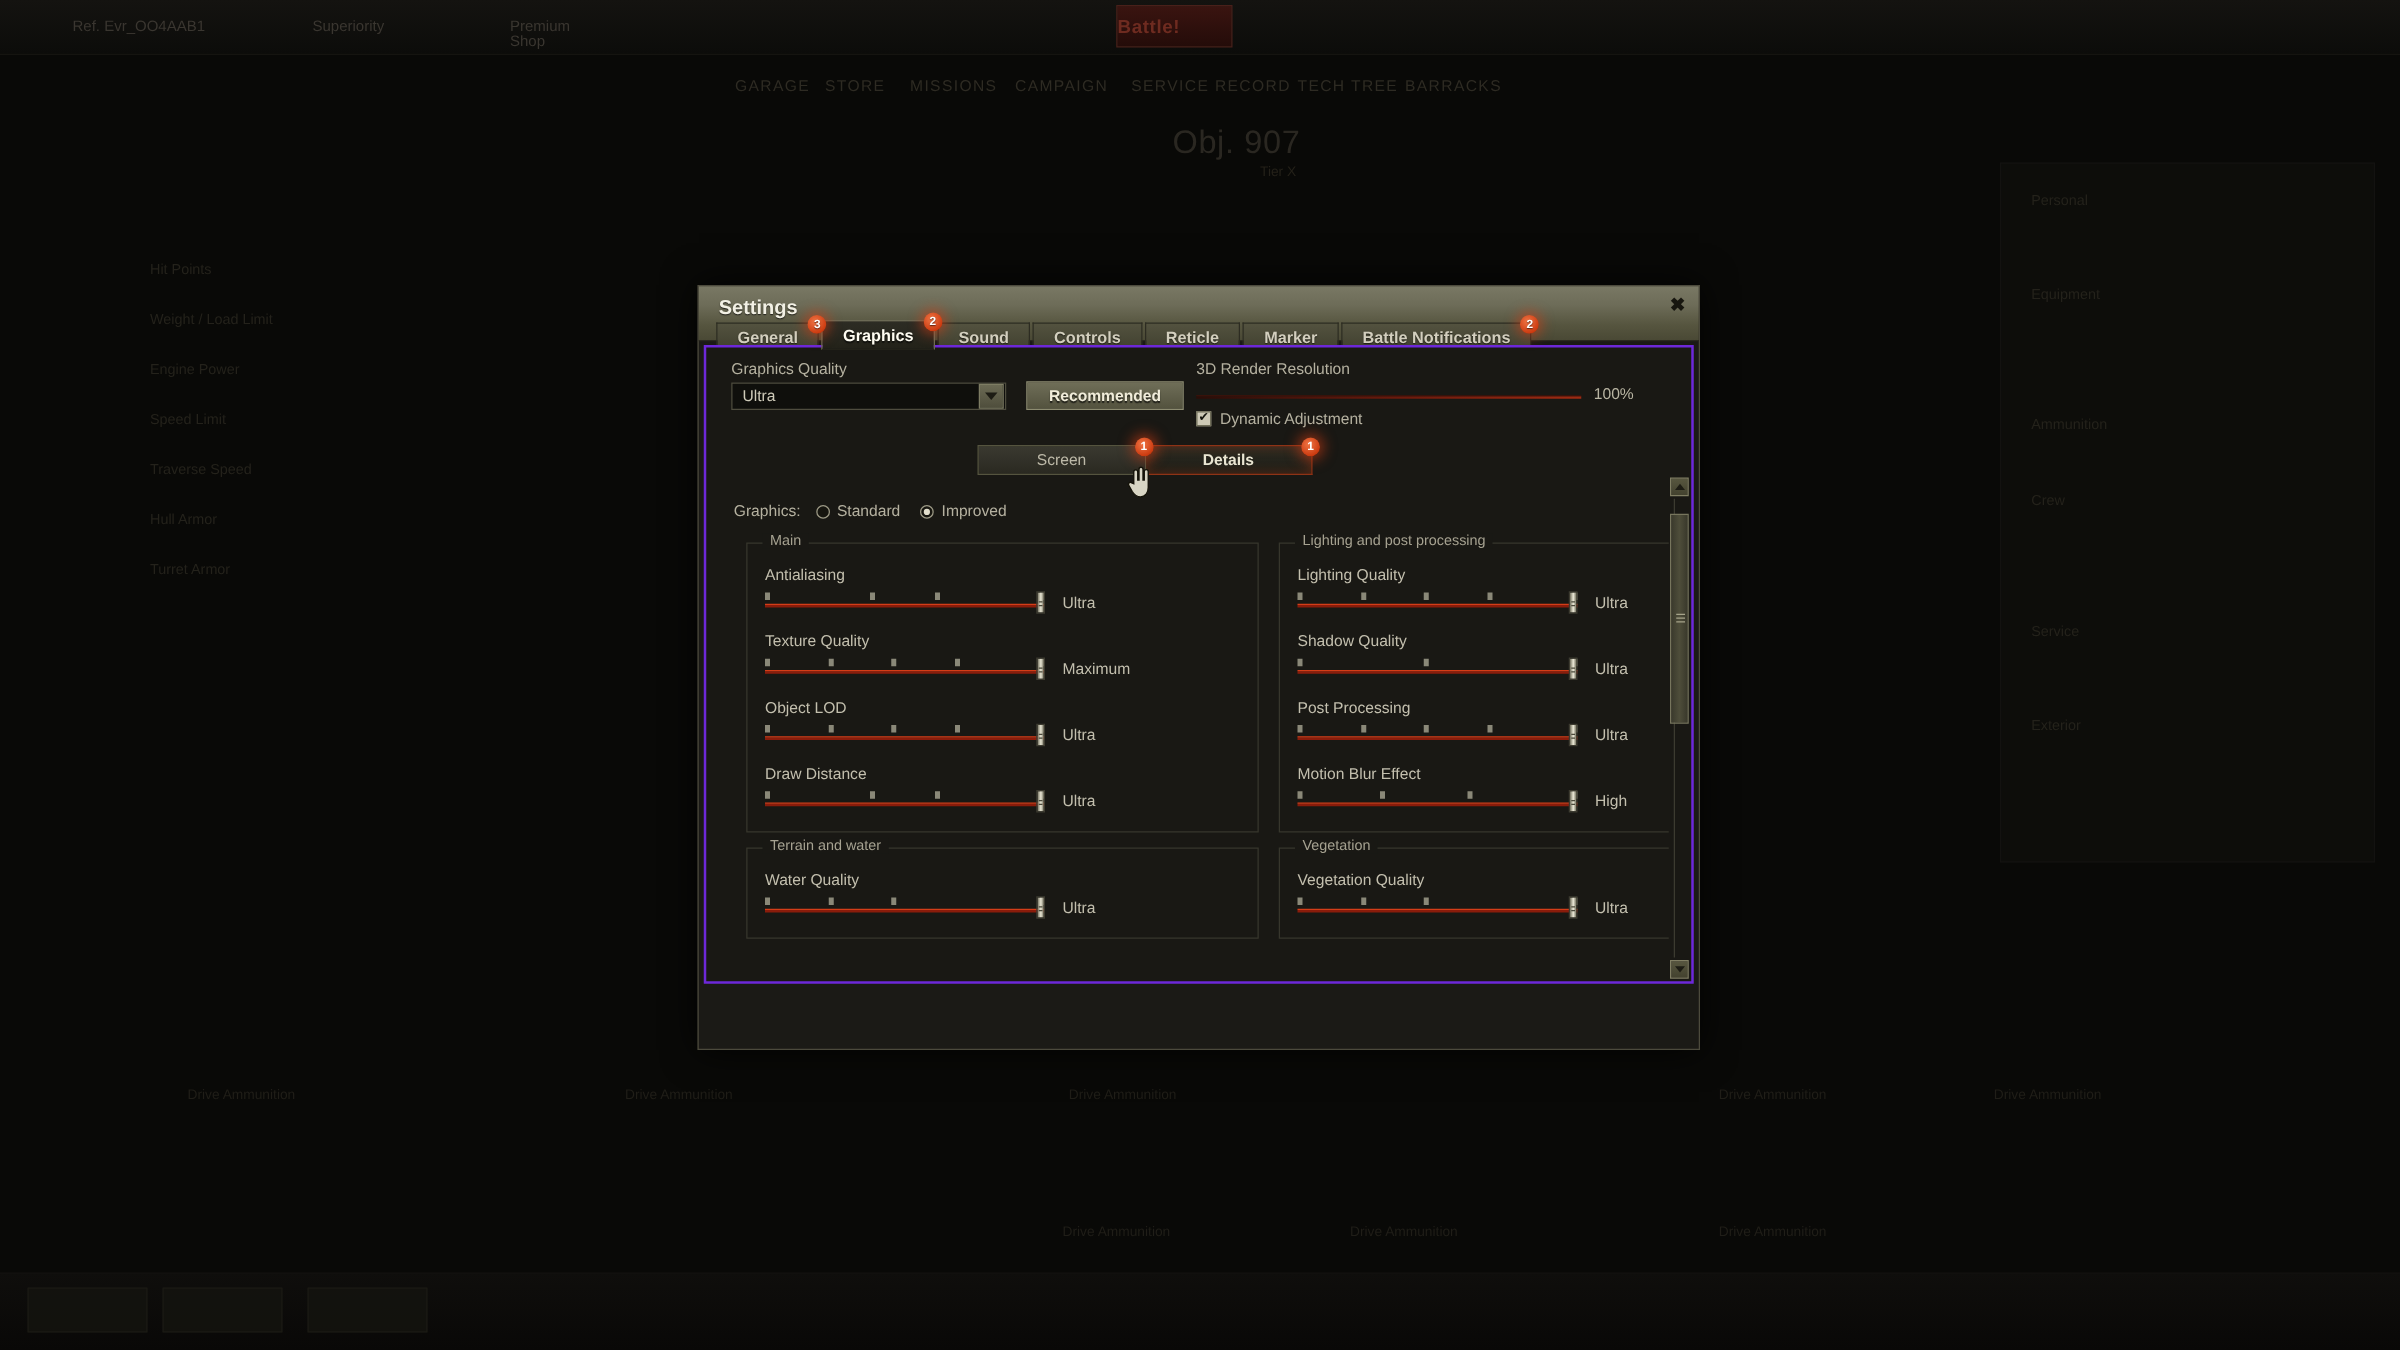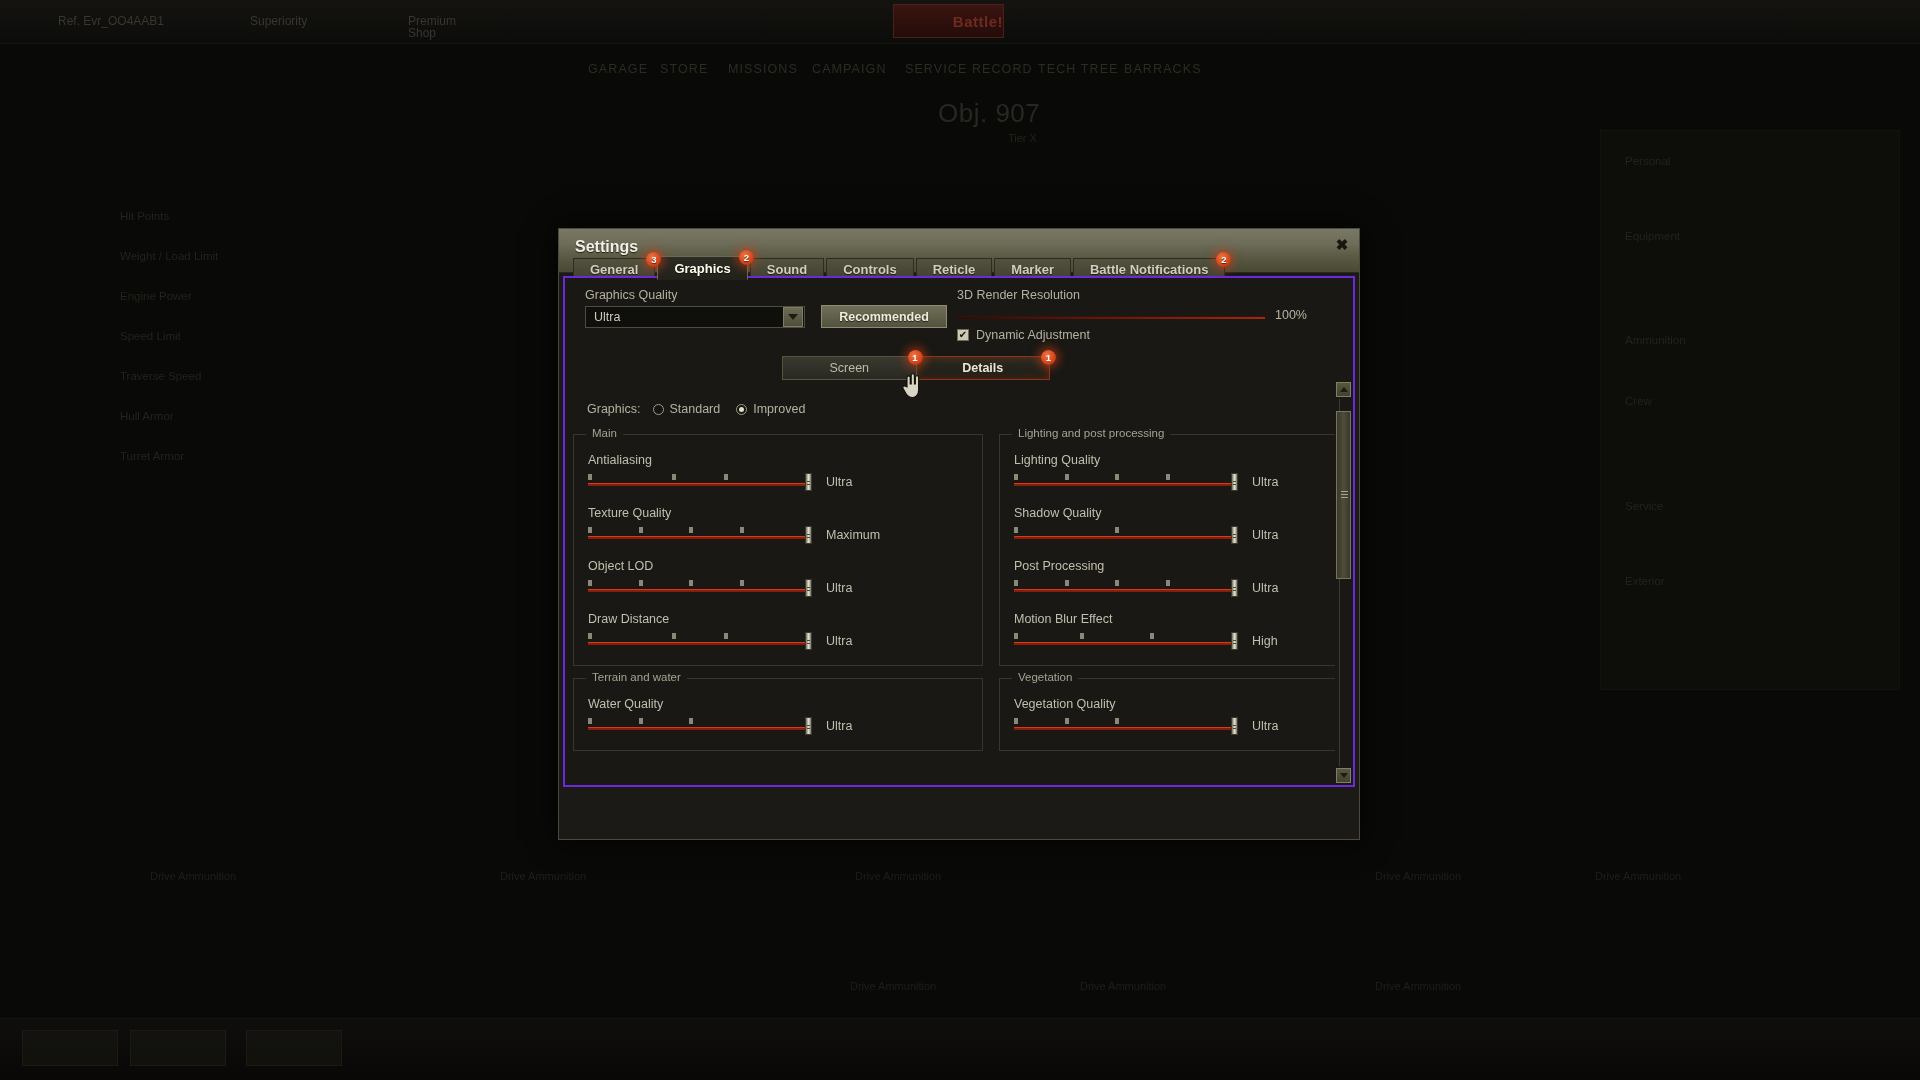--- a/index.html
+++ b/index.html
@@ -13,23 +13,23 @@
 
   
   .bg { position: absolute; inset: 0; overflow: hidden; }
   .bg-topbar {
     position: absolute; top: 0; left: 0; width: 1920px; height: 44px;
     background: linear-gradient(#141310, #0c0c0a);
     border-bottom: 1px solid #151410;
   }
   .bg-tb-item { position: absolute; top: 14px; font-size: 12px; color: #3a3630; white-space: nowrap; }
   .bg-battle {
-    position: absolute; top: 4px; left: 893px; width: 111px; height: 34px;
+    position: absolute; top: 4px; left: 893px; width: 93px; height: 34px;
     background: linear-gradient(#3a1410, #240c09); border: 1px solid #49201a;
-    color: #6e2b20; font-size: 15px; font-weight: bold; text-align: right; line-height: 34px;
+    color: #6e2b20; font-size: 15px; font-weight: bold; text-align: left; line-height: 34px;
     letter-spacing: .5px;
   }
   .bg-nav {
     position: absolute; top: 62px; left: 0; width: 1920px; height: 26px;
   }
   .bg-nav-item {
     position: absolute; top: 0; font-size: 12.5px; color: #2e2b23; letter-spacing: 1.1px; white-space: nowrap;
   }
   .bg-tank {
     position: absolute; top: 98px; left: 938px; font-size: 26px; color: #2a2721;
@@ -198,21 +198,21 @@
   }
   .gfx-row { position: absolute; left: 22px; top: 20px; display: flex; align-items: center; gap: 12px; font-size: 12.5px; color: #b5b1a0; }
   .radio-item { display: flex; align-items: center; gap: 6px; cursor: pointer; }
   .radio {
     width: 11px; height: 11px; border-radius: 50%;
     border: 1px solid #9d9a86; background: #16150f;
     display: flex; align-items: center; justify-content: center;
   }
   .radio.on::after { content: ""; width: 5px; height: 5px; border-radius: 50%; background: #e3dfcd; }
 
-  .groups { position: absolute; left: 8px; top: 52px; width: 836px; }
+  .groups { position: absolute; left: 32px; top: 52px; width: 836px; }
   .grid { display: flex; gap: 16px; }
   .group {
     position: relative; flex: 1; border: 1px solid #37362c; padding: 18px 14px 14px;
     margin-bottom: 12px;
   }
   .group > legend {
     position: absolute; left: 12px; top: -8px; padding: 0 6px;
     background: #191814; font-size: 11.5px; color: #a6a291;
   }
   .setting { margin-bottom: 16px; }

